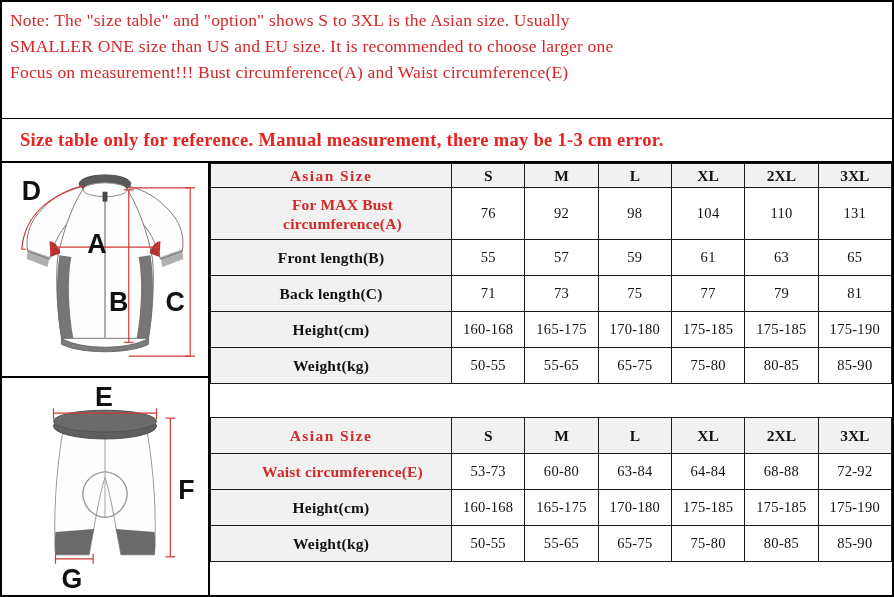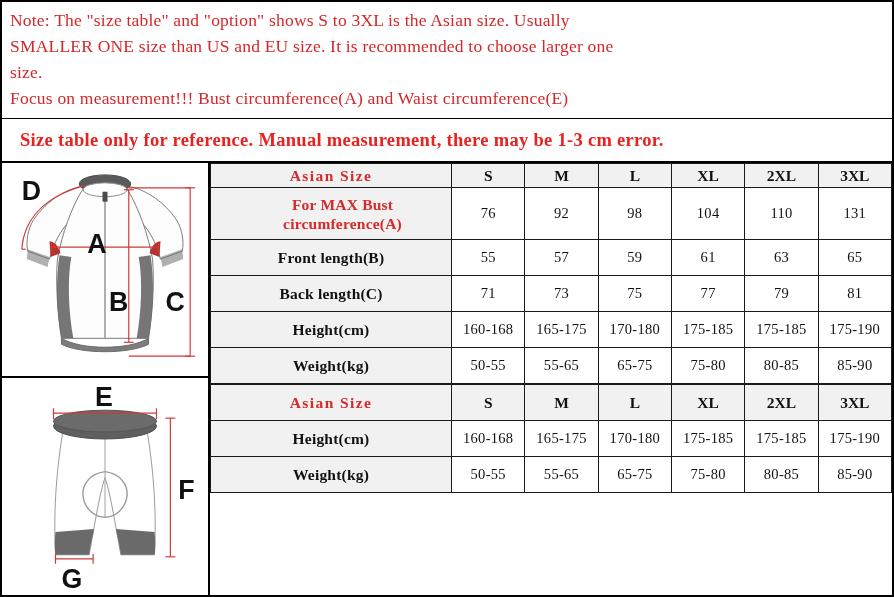--- a/index.html
+++ b/index.html
@@ -91,20 +91,21 @@
   .illus-cell.bottom {
     flex: 1 1 auto;
   }
   .illus-cell svg { display: block; width: 100%; height: 100%; }
 
   .tables-col {
     flex: 1 1 auto;
     display: flex;
     flex-direction: column;
     min-width: 0;
+    gap: 33px;
   }
   table.size-table {
     width: 100%;
     border-collapse: collapse;
     table-layout: fixed;
   }
   table.size-table td {
     border: 1px solid #1a1a1a;
     text-align: center;
     vertical-align: middle;
@@ -143,21 +144,20 @@
   .col-size  { width: 73px; }
 </style>
 </head>
 <body>
 
 <div class="page">
 
   <div class="notes">
     <div class="note-line">Note: The "size table" and "option" shows S to 3XL is the Asian size. Usually</div>
     <div class="note-line">SMALLER ONE size than US and EU size. It is recommended to choose larger one</div>
-    <div class="note-line">size.</div>
     <div class="note-line">Focus on measurement!!! Bust circumference(A) and Waist circumference(E)</div>
   </div>
 
   <div class="refbar">
     <span class="refbar-text">Size table only for reference. Manual measurement, there may be 1-3 cm error.</span>
   </div>
 
   <div class="body-area">
 
     <div class="illus-col">
@@ -345,20 +345,29 @@
           <tr class="hdr" style="height:36px">
             <td class="label">Asian Size</td>
             <td>S</td>
             <td>M</td>
             <td>L</td>
             <td>XL</td>
             <td>2XL</td>
             <td>3XL</td>
           </tr>
           <tr style="height:36px">
+            <td class="label red">Waist circumference(E)</td>
+            <td class="val">53-73</td>
+            <td class="val">60-80</td>
+            <td class="val">63-84</td>
+            <td class="val">64-84</td>
+            <td class="val">68-88</td>
+            <td class="val">72-92</td>
+          </tr>
+          <tr style="height:36px">
             <td class="label">Height(cm)</td>
             <td class="val">160-168</td>
             <td class="val">165-175</td>
             <td class="val">170-180</td>
             <td class="val">175-185</td>
             <td class="val">175-185</td>
             <td class="val">175-190</td>
           </tr>
           <tr style="height:36px">
             <td class="label">Weight(kg)</td>

